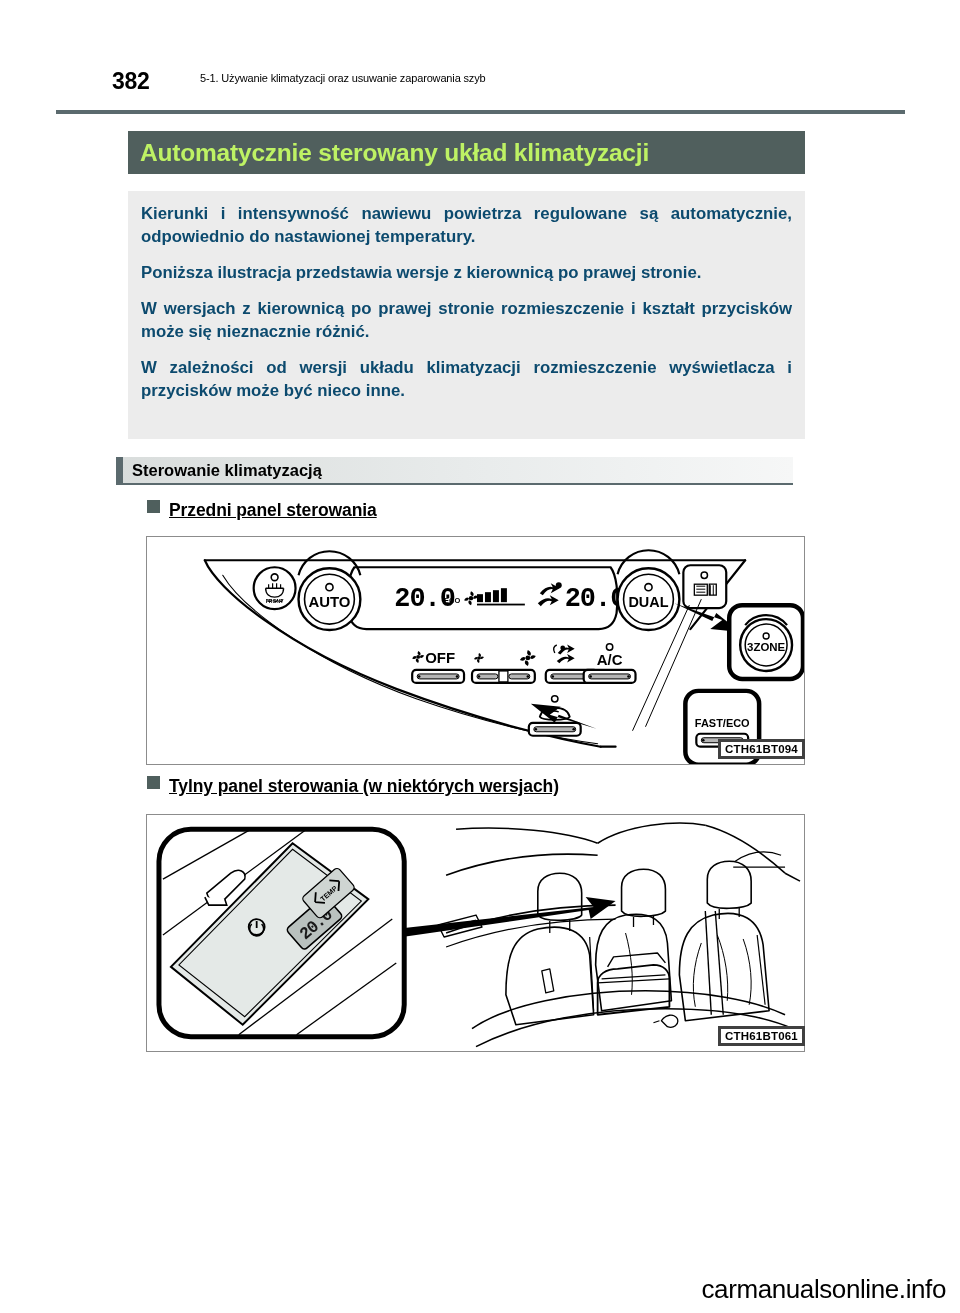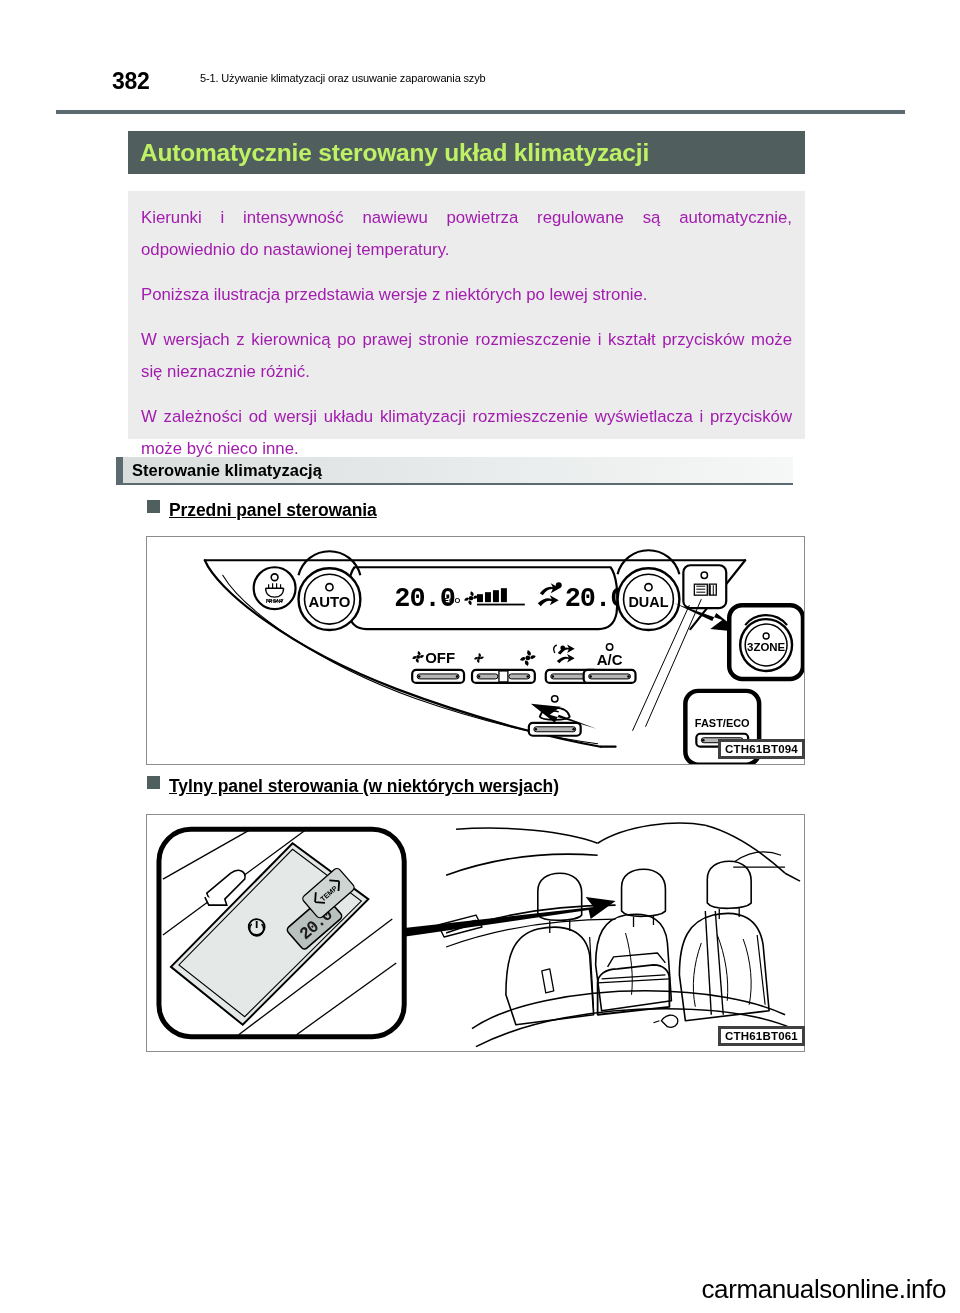--- a/index.html
+++ b/index.html
@@ -71,23 +71,23 @@
     left: 128px; top: 191px;
     width: 677px;
     height: 248px;
     background: #ececec;
     box-sizing: border-box;
     padding: 11px 13px 0 13px;
   }
   .intro-box p {
     margin: 0 0 13px 0;
     font-size: 16.8px;
-    font-weight: normal;
-    line-height: 32px;
-    color: #a21caf;
+    font-weight: bold;
+    line-height: 23px;
+    color: #0c4a6e;
     text-align: justify;
     text-justify: inter-word;
   }
   .intro-box p:last-child { margin-bottom: 0; }
 
   
   .subsection {
     position: absolute;
     left: 116px; top: 457px;
     width: 677px;
@@ -180,21 +180,21 @@
   <div class="header-title">5-1. Używanie klimatyzacji oraz usuwanie zaparowania szyb</div>
 </div>
 <div class="header-rule"></div>
 
 <div class="title-bar">
   <span class="title-bar-text">Automatycznie sterowany układ klimatyzacji</span>
 </div>
 
 <div class="intro-box">
   <p>Kierunki i intensywność nawiewu powietrza regulowane są automatycznie, odpowiednio do nastawionej temperatury.</p>
-  <p>Poniższa ilustracja przedstawia wersje z niektórych po lewej stronie.</p>
+  <p>Poniższa ilustracja przedstawia wersje z kierownicą po prawej stronie.</p>
   <p>W wersjach z kierownicą po prawej stronie rozmieszczenie i kształt przycisków może się nieznacznie różnić.</p>
   <p>W zależności od wersji układu klimatyzacji rozmieszczenie wyświetlacza i przycisków może być nieco inne.</p>
 </div>
 
 <div class="subsection">
   <div class="subsection-tab"></div>
   <span class="subsection-title">Sterowanie klimatyzacją</span>
 </div>
 
 <div class="bullet-head" id="bullet-front">

